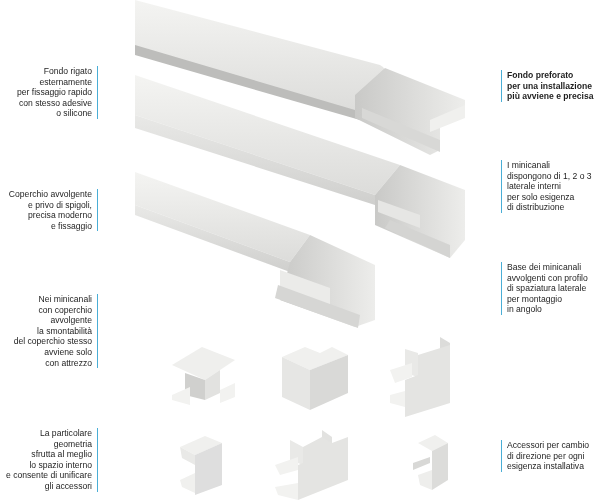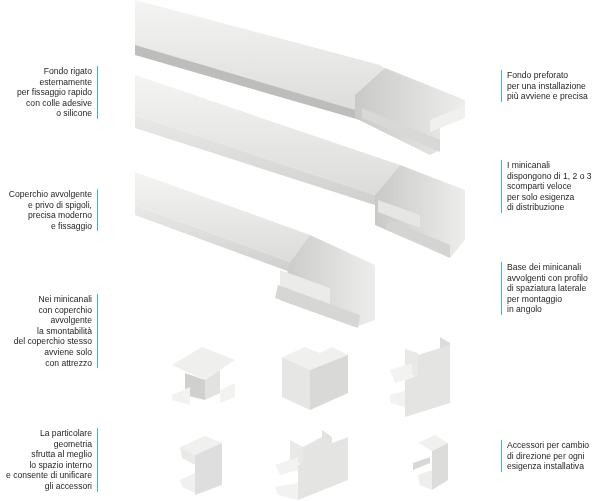--- a/index.html
+++ b/index.html
@@ -12,21 +12,21 @@
   .figure { position: absolute; }
   svg { display: block; }
 </style>
 </head>
 <body>
 
 <div class="note left" style="right:505px; top:66px;">
   <span>Fondo rigato</span>
   <span>esternamente</span>
   <span>per fissaggio rapido</span>
-  <span>con colle adesive</span>
+  <span>con stesso adesive</span>
   <span>o silicone</span>
 </div>
 <div class="note left" style="right:505px; top:189px;">
   <span>Coperchio avvolgente</span>
   <span>e privo di spigoli,</span>
   <span>precisa moderno</span>
   <span>e fissaggio</span>
 </div>
 <div class="note left" style="right:505px; top:294px;">
   <span>Nei minicanali</span>
@@ -39,29 +39,29 @@
 </div>
 <div class="note left" style="right:505px; top:428px;">
   <span>La particolare</span>
   <span>geometria</span>
   <span>sfrutta al meglio</span>
   <span>lo spazio interno</span>
   <span>e consente di unificare</span>
   <span>gli accessori</span>
 </div>
 
-<div class="note right" style="left:501px; top:70px;">
+<div class="note right" style="left:501px; top:70px;font-weight:bold;">
   <span>Fondo preforato</span>
   <span>per una installazione</span>
   <span>più avviene e precisa</span>
 </div>
 <div class="note right" style="left:501px; top:160px;">
   <span>I minicanali</span>
   <span>dispongono di 1, 2 o 3</span>
-  <span>scomparti veloce</span>
+  <span>laterale interni</span>
   <span>per solo esigenza</span>
   <span>di distribuzione</span>
 </div>
 <div class="note right" style="left:501px; top:262px;">
   <span>Base dei minicanali</span>
   <span>avvolgenti con profilo</span>
   <span>di spaziatura laterale</span>
   <span>per montaggio</span>
   <span>in angolo</span>
 </div>

